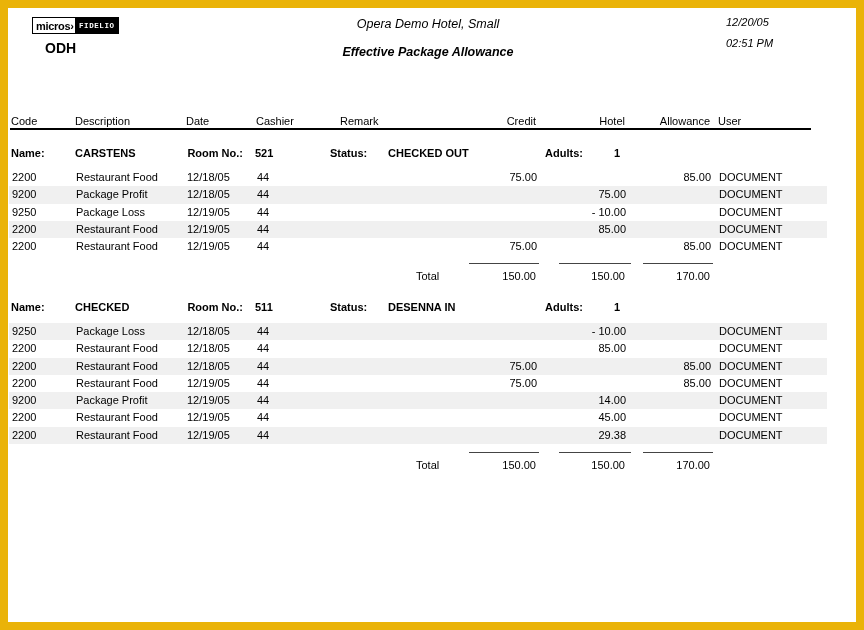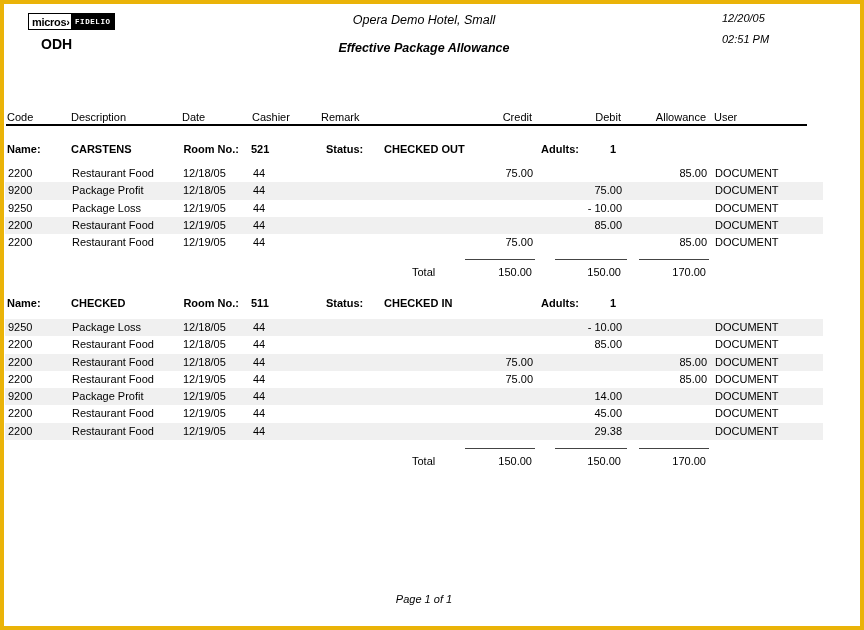--- a/index.html
+++ b/index.html
@@ -6,21 +6,21 @@
   body {
     background: #888;
     font-family: "Liberation Sans", sans-serif;
     color: #000;
   }
   .page {
     position: relative;
     width: 864px;
     height: 630px;
     background: #fff;
-    border: 4px solid #eab308;
+    border: 8px solid #eab308;
     overflow: hidden;
   }
   
   .logo {
     position: absolute; top: 9px; left: 24px;
     display: flex; align-items: stretch;
     height: 17px;
   }
   .logo-micros {
     background: #fff; border: 1.5px solid #000;
@@ -49,21 +49,21 @@
   .run-date { position: absolute; top: 8px; left: 718px; font-style: italic; font-size: 11px; }
   .run-time { position: absolute; top: 29px; left: 718px; font-style: italic; font-size: 11px; }
   
   .col-headers { position: absolute; top: 107px; left: 0; width: 100%; height: 13px; font-size: 11px; }
   .header-rule { position: absolute; top: 120px; left: 2px; width: 801px; height: 2px; background: #000; }
   .cell { position: absolute; top: 0; white-space: nowrap; font-size: 11px; }
   .c-code    { left: 3px;   width: 60px; }
   .c-desc    { left: 67px;  width: 108px; }
   .c-date    { left: 178px; width: 66px; }
   .c-cashier { left: 248px; width: 70px; }
-  .c-remark  { left: 317px; width: 120px; }
+  .c-remark  { left: 332px; width: 120px; }
   .c-credit  { left: 448px; width: 80px; text-align: right; }
   .c-debit   { left: 537px; width: 80px; text-align: right; }
   .c-allow   { left: 622px; width: 80px; text-align: right; }
   .c-user    { left: 710px; width: 110px; }
   
   .group-header { position: absolute; left: 0; width: 100%; height: 14px; font-weight: bold; }
   .gh-name-label { left: 3px; width: 50px; }
   .gh-name       { left: 67px; width: 120px; }
   .gh-room-label { left: 178px; width: 57px; text-align: right; }
   .gh-room       { left: 247px; width: 50px; }
@@ -105,21 +105,21 @@
   <div class="run-date">12/20/05</div>
   <div class="run-time">02:51 PM</div>
 
   <div class="col-headers">
     <span class="cell c-code">Code</span>
     <span class="cell c-desc">Description</span>
     <span class="cell c-date">Date</span>
     <span class="cell c-cashier">Cashier</span>
     <span class="cell c-remark">Remark</span>
     <span class="cell c-credit">Credit</span>
-    <span class="cell c-debit">Debit</span>
+    <span class="cell c-debit">Hotel</span>
     <span class="cell c-allow">Allowance</span>
     <span class="cell c-user">User</span>
   </div>
   <div class="header-rule"></div>
 
   <div class="group-header" style="top:139px">
     <span class="cell gh-name-label">Name:</span>
     <span class="cell gh-name">CARSTENS</span>
     <span class="cell gh-room-label">Room No.:</span>
     <span class="cell gh-room">521</span>
@@ -196,21 +196,21 @@
     <span class="cell c-debit">150.00</span>
     <span class="cell c-allow">170.00</span>
   </div>
 
   <div class="group-header" style="top:293px">
     <span class="cell gh-name-label">Name:</span>
     <span class="cell gh-name">CHECKED</span>
     <span class="cell gh-room-label">Room No.:</span>
     <span class="cell gh-room">511</span>
     <span class="cell gh-status-label">Status:</span>
-    <span class="cell gh-status">CHECKED IN</span>
+    <span class="cell gh-status">DESENNA IN</span>
     <span class="cell gh-adults-label">Adults:</span>
     <span class="cell gh-adults">1</span>
   </div>
 
   <div class="rows-block" style="top:315px">
 
       <div class="detail-row striped">
         <span class="cell c-code">9250</span>
         <span class="cell c-desc">Package Loss</span>
         <span class="cell c-date">12/18/05</span>
@@ -291,15 +291,14 @@
   <div class="total-row" style="top:444px">
     <span class="total-line tl-credit"></span>
     <span class="total-line tl-debit"></span>
     <span class="total-line tl-allow"></span>
     <span class="cell t-label">Total</span>
     <span class="cell c-credit">150.00</span>
     <span class="cell c-debit">150.00</span>
     <span class="cell c-allow">170.00</span>
   </div>
 
-  <div class="footer-page">Page 1 of 1</div>
 
 </div>
 
 </body></html>

